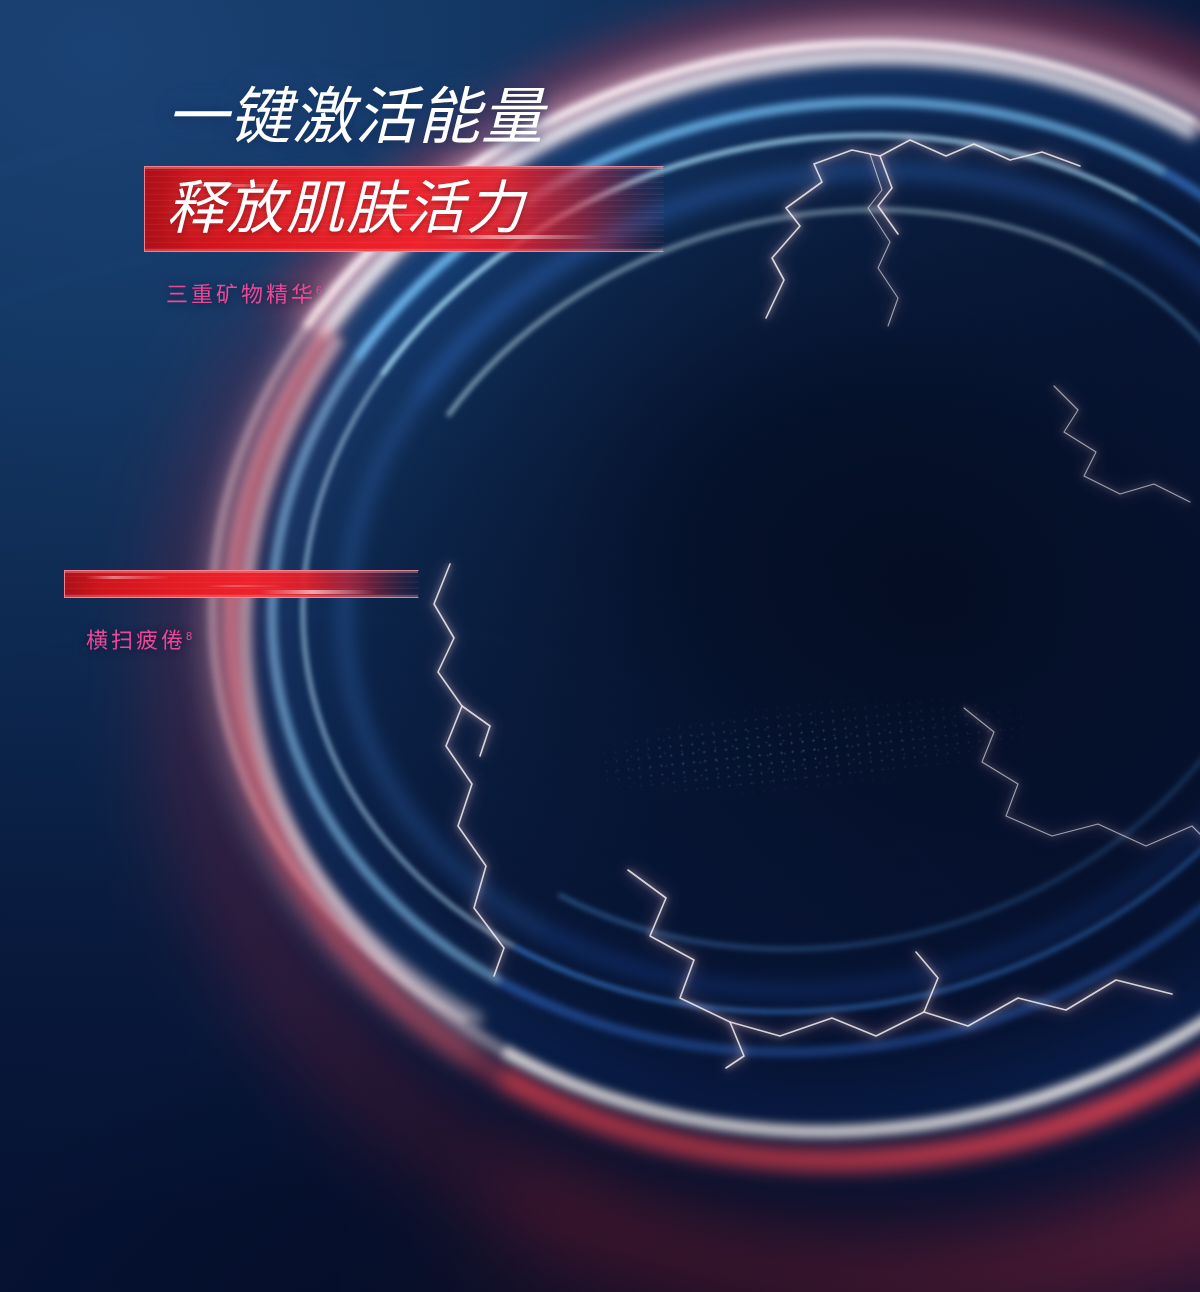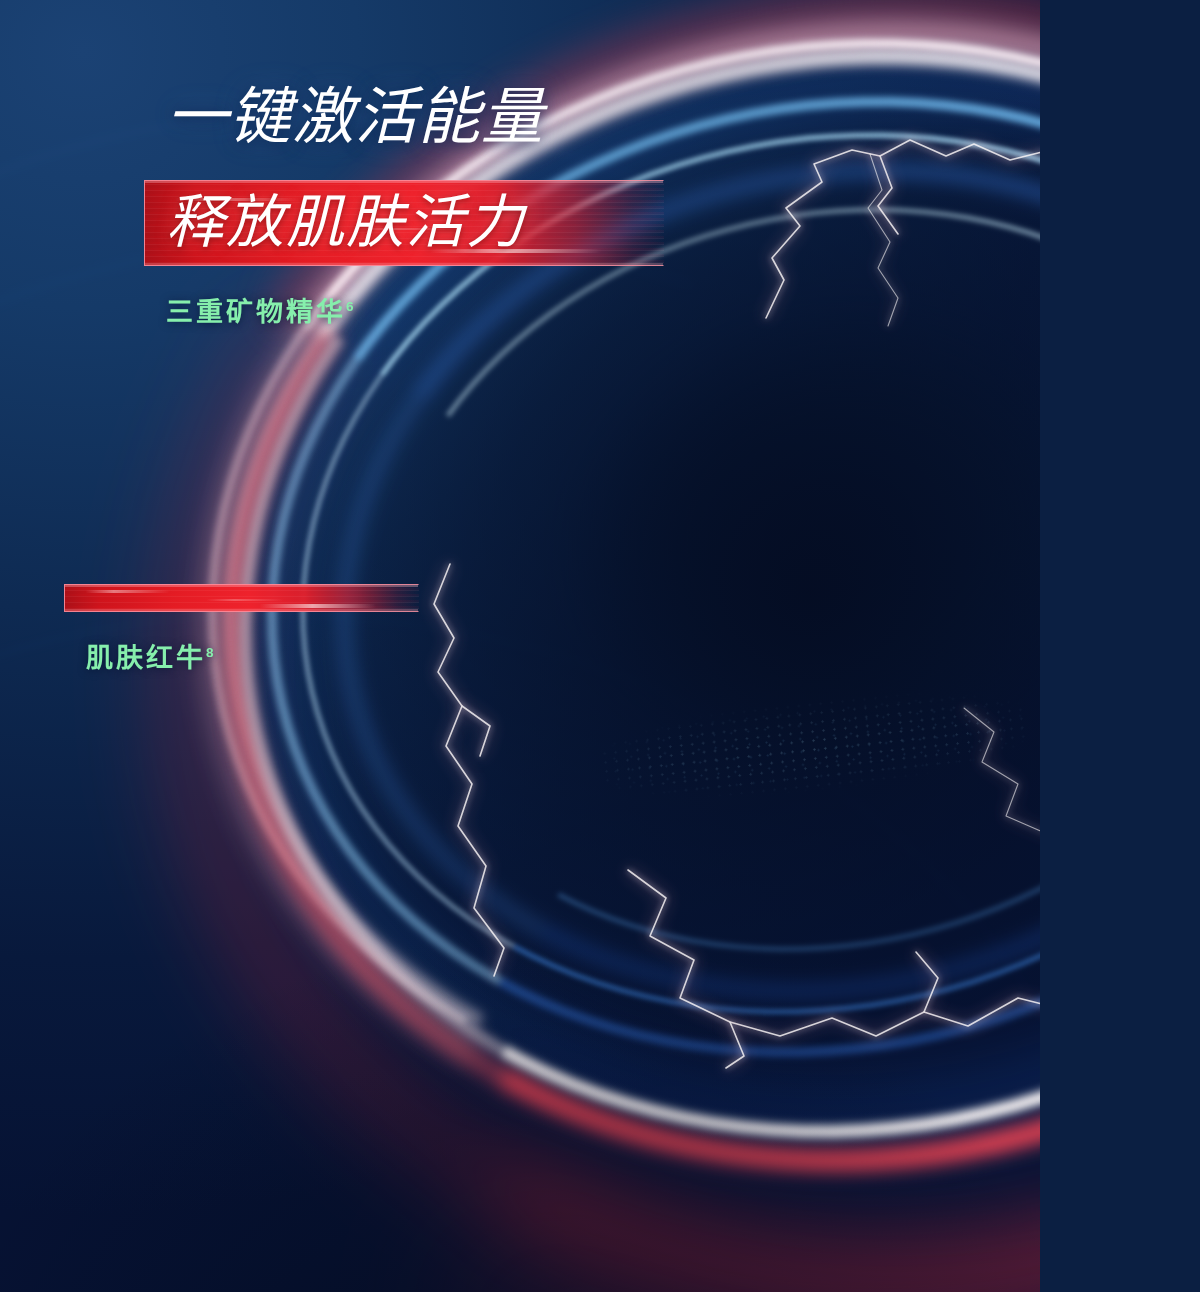--- a/index.html
+++ b/index.html
@@ -8,26 +8,25 @@
     padding: 0;
     background: #0b1f42;
   }
   body {
     font-family: "Liberation Sans", "DejaVu Sans", sans-serif;
   }
 
   
   .stage {
     position: relative;
-    width: 996px;
+    width: 1200px;
     height: 1292px;
     overflow: hidden;
     background: #102c55;
     isolation: isolate;
-    padding-left: 44px;
   }
 
   
   .bg-base {
     position: absolute;
     inset: 0;
     background:
       radial-gradient(120% 90% at 8% 4%, #1b4274 0%, #153a68 22%, #0e2a52 48%, #08193c 78%, #061233 100%),
       linear-gradient(160deg, #17406f 0%, #0d2a55 45%, #081a3e 100%);
   }
@@ -272,21 +271,20 @@
     font-style: italic;
     letter-spacing: 0;
   }
 
   .banner {
     position: relative;
     display: inline-block;
     padding: 13px 26px 15px 22px;
     box-sizing: border-box;
     overflow: hidden;
-    margin-top: 14px;
   }
   .banner-bg {
     position: absolute;
     inset: 0;
     background:
       linear-gradient(90deg,
         rgba(170,16,24,1) 0%,
         rgba(205,20,28,1) 10%,
         rgba(228,28,36,1) 32%,
         rgba(238,34,44,1) 52%,
@@ -336,24 +334,24 @@
     font-size: 58px;
     line-height: 1;
     font-style: italic;
     font-weight: 500;
     letter-spacing: 2px;
     white-space: nowrap;
     text-shadow: 0 2px 6px rgba(90,0,0,.55), 0 0 18px rgba(255,120,120,.45);
   }
 
   .subline {
-    color: #86efac;
-    font-size: 27px;
+    color: #ec4899;
+    font-size: 22px;
     line-height: 1.2;
-    font-weight: 700;
+    font-weight: 400;
     letter-spacing: 3px;
     white-space: nowrap;
     text-shadow: 0 1px 8px rgba(0,15,45,.7);
   }
   .subline .sup {
     font-size: .5em;
     vertical-align: super;
     letter-spacing: 0;
   }
 
@@ -464,17 +462,17 @@
     <div class="banner-wrap">
       <div class="banner banner-bottom">
         <div class="banner-bg"></div>
         <div class="banner-scan"></div>
         <div class="banner-streaks"></div>
         <div class="banner-edge"></div>
       </div>
     </div>
 
     <div class="subline">
-      <span>肌肤红牛</span><span class="sup">8</span>
+      <span>横扫疲倦</span><span class="sup">8</span>
     </div>
   </div>
 
 </div>
 
 </body></html>

